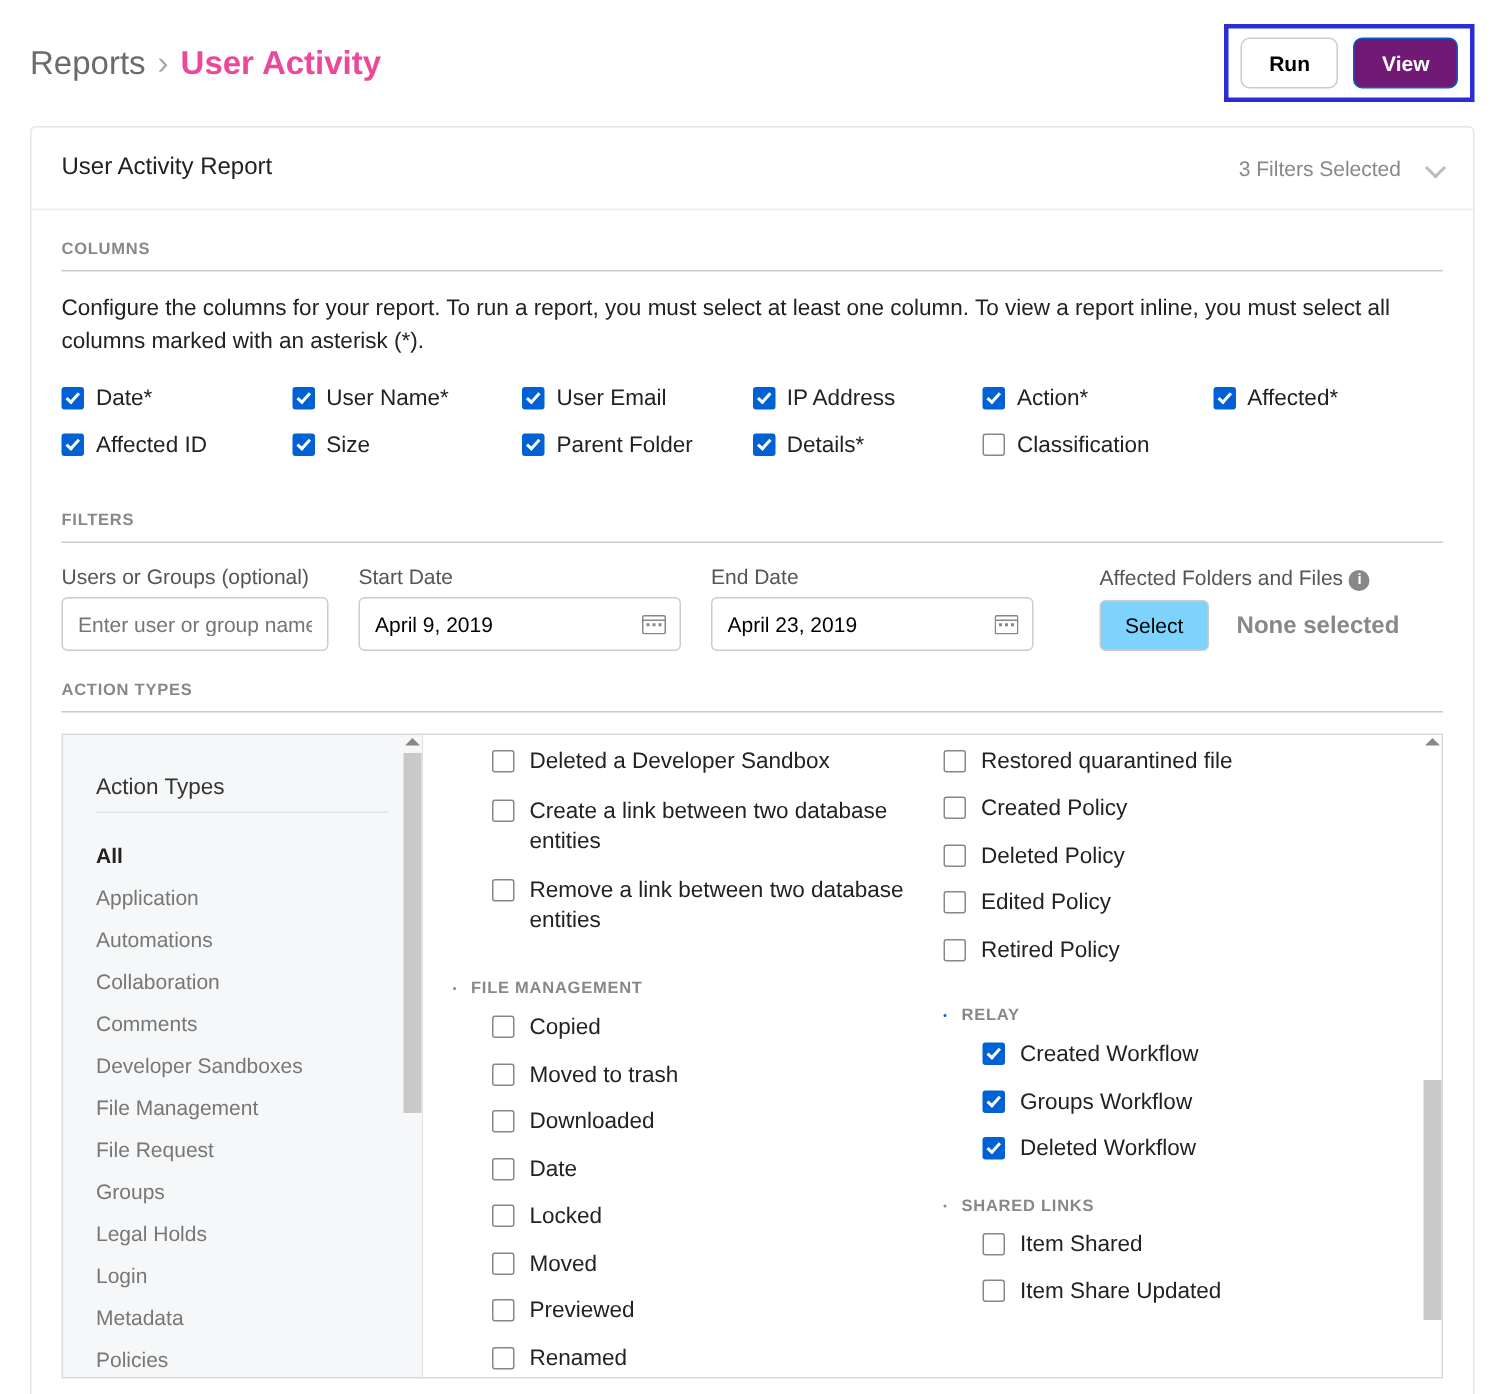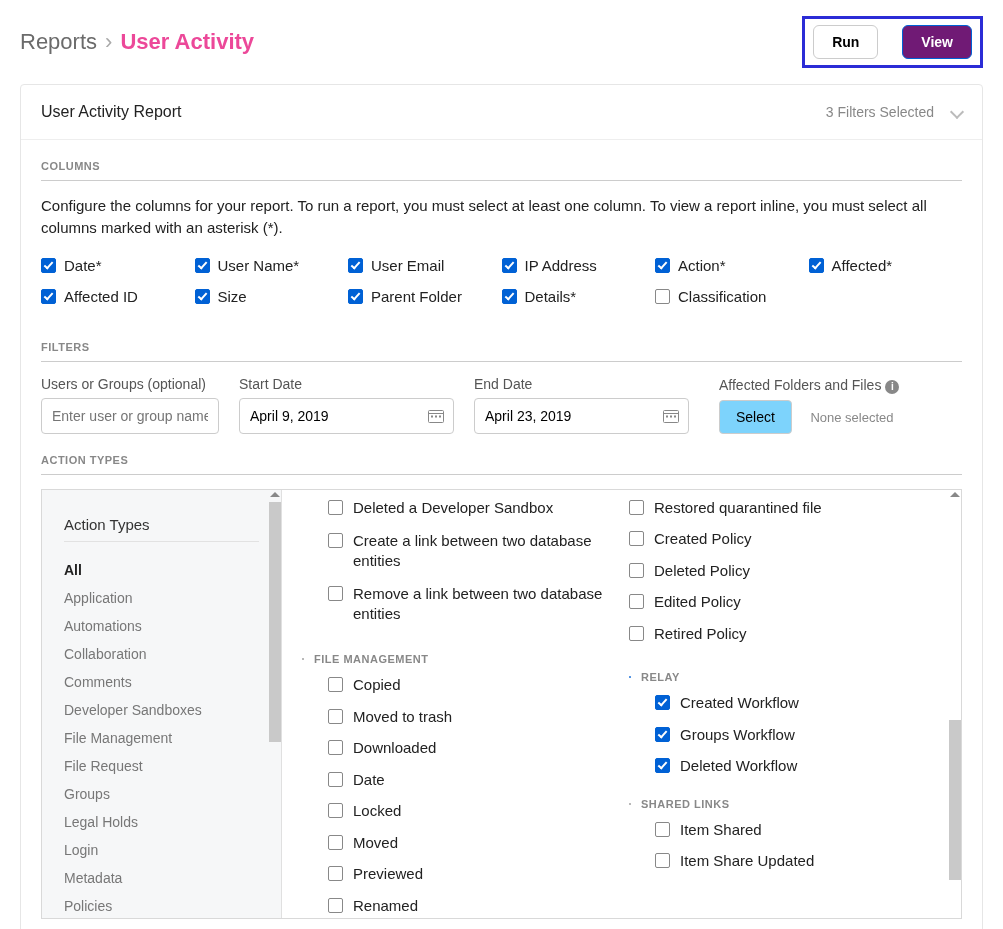--- a/index.html
+++ b/index.html
@@ -2,21 +2,21 @@
 <html><head>
 <meta charset="utf-8">
 <style>
   * { box-sizing: border-box; margin:0; padding:0; }
   body { font-family: -apple-system, BlinkMacSystemFont, "Segoe UI", Helvetica, Arial, sans-serif; color:#222; background:#fff; width:1003px; }
   .page { padding: 16px 20px; }
   .top-row { display:flex; align-items:center; justify-content:space-between; margin-bottom:16px; }
   .breadcrumb { display:flex; align-items:center; gap:8px; font-size:22px; color:#6b6b6b; }
   .breadcrumb .chev { color:#aaa; }
   .breadcrumb .current { font-weight:700; color:#ec4899;text-align:right; }
-  .action-box { border:3px solid #2b2cd6; padding:6px 8px; display:flex; gap:24px; }
+  .action-box { border:3px solid #2b2cd6; padding:6px 8px; display:flex; gap:10px; }
   .btn { font-size:14px; font-weight:600; padding:8px 18px; border-radius:6px; cursor:pointer; border:1px solid #ccc; background:#fff; }
   .btn.primary { background:#701a75; color:#fff; border-color:#0061d5; }
 
   .card { border:1px solid #e6e6e6; border-radius:4px; }
   .card-head { display:flex; align-items:center; justify-content:space-between; padding:18px 20px; border-bottom:1px solid #eee; }
   .card-head h2 { font-size:16px; font-weight:400; color:#222; }
   .filter-summary { display:flex; align-items:center; gap:18px; color:#888; font-size:14px; }
   .chevdown { display:inline-block; width:10px; height:10px; border-right:2px solid #bbb; border-bottom:2px solid #bbb; transform:rotate(45deg); }
   .inner { padding:20px; }
 
@@ -29,21 +29,21 @@
   .chk { display:flex; align-items:center; gap:8px; font-size:15px; color:#222; }
   .chk input { width:15px; height:15px; accent-color:#0061d5; cursor:pointer; }
 
   .filter-row { display:flex; gap:20px; align-items:flex-end; margin-bottom:20px; margin-top:4px;}
   .field-label { font-size:14px; color:#555; margin-bottom:6px; }
   .txt { width:178px; height:36px; border:1px solid #ccc; border-radius:4px; padding:0 10px; font-size:14px; }
   .date-wrap { position:relative; width:215px; }
   .date-wrap .txt { width:100%; }
   .date-ic { position:absolute; right:10px; top:50%; transform:translateY(-50%); width:16px; height:14px; }
   .select-btn { border:1px solid #ccc; border-radius:4px; background:#7dd3fc; font-size:14px; padding:8px 16px; cursor:pointer; margin-right:14px;}
-  .none-sel { color:#888; font-size:13px; }
+  .none-sel { color:#888; font-size:16px;font-weight:bold; }
   .info-ic { display:inline-flex; width:14px; height:14px; border-radius:50%; background:#888; color:#fff; font-size:10px; font-weight:700; align-items:center; justify-content:center; margin-left:4px; vertical-align:middle;}
 
   .action-types-box { border:1px solid #d9d9d9; display:flex; height:430px; position:relative; }
   .at-sidebar { width:240px; background:#f6f7f8; border-right:1px solid #e0e0e0; padding:26px 22px; overflow-y:auto; position:relative; }
   .at-sidebar h3 { font-size:15px; color:#333; font-weight:400; padding-bottom:8px; border-bottom:1px solid #e2e2e2; margin-bottom:14px; }
   .at-sidebar ul { list-style:none; }
   .at-sidebar li { font-size:14px; color:#777; padding:6px 0; cursor:pointer; }
   .at-sidebar li.active { font-weight:700; color:#222; }
   .at-sb-scroll { position:absolute; right:0; top:0; width:12px; height:100%; }
   .at-sb-scroll::before{content:""; position:absolute; left:1px; top:2px; border-left:5px solid transparent;border-right:5px solid transparent;border-bottom:5px solid #888;}
@@ -171,21 +171,21 @@
             <input class="txt" type="text" value="April 23, 2019" style="">
             <svg class="date-ic" viewBox="0 0 16 14">
                 <rect x="0.5" y="1.5" width="15" height="12" rx="1" fill="none" stroke="#888"></rect>
                 <line x1="0.5" y1="4.5" x2="15.5" y2="4.5" stroke="#888"></line>
                 <rect x="3" y="6.5" width="2" height="2" fill="#888"></rect>
                 <rect x="7" y="6.5" width="2" height="2" fill="#888"></rect>
                 <rect x="11" y="6.5" width="2" height="2" fill="#888"></rect>
               </svg>
           </div>
         </div>
-        <div style="margin-left:10px;">
+        <div style="margin-left:24px;">
           <div class="field-label"><span>Affected Folders and Files</span><span class="info-ic">i</span></div>
           <button class="select-btn">Select</button>
           <span class="none-sel">None selected</span>
         </div>
       </div>
 
       <div class="sec-label">ACTION TYPES</div>
       <hr class="hr">
 
       <div class="action-types-box">

